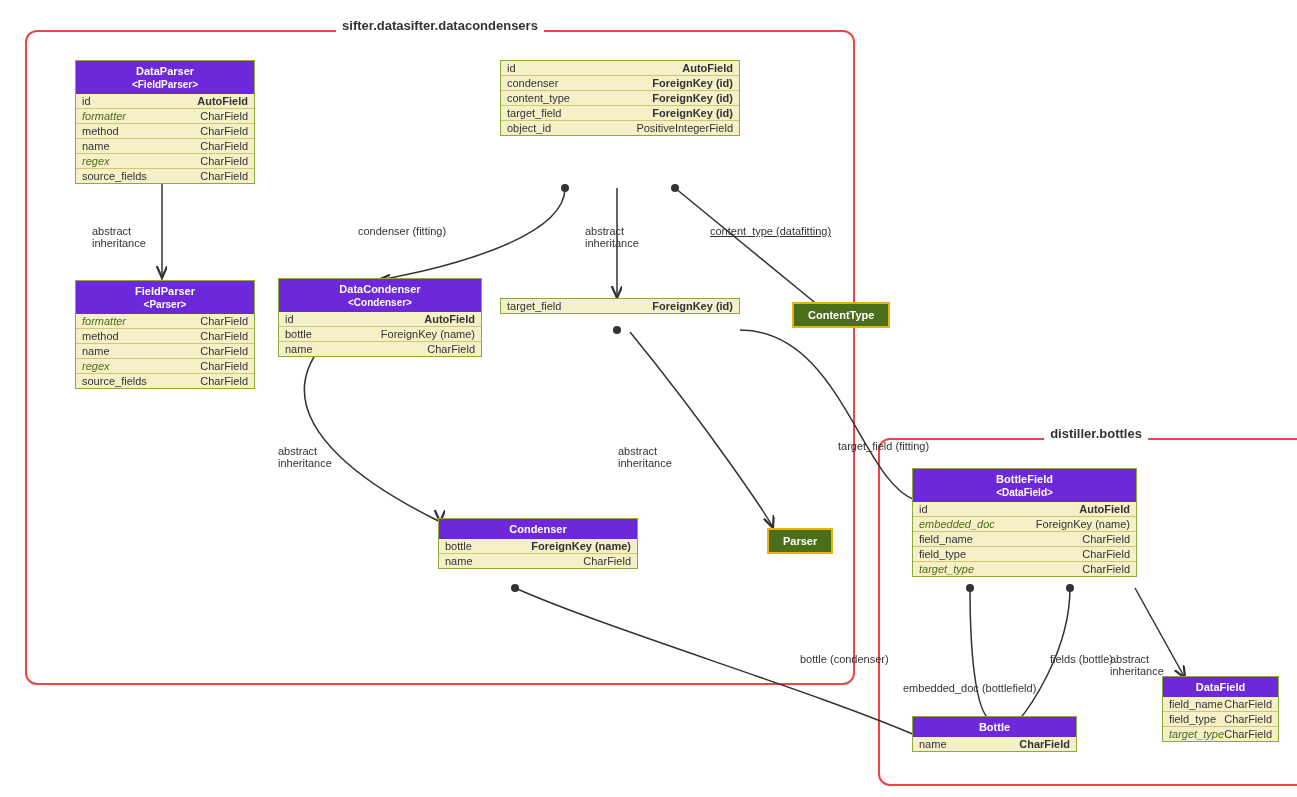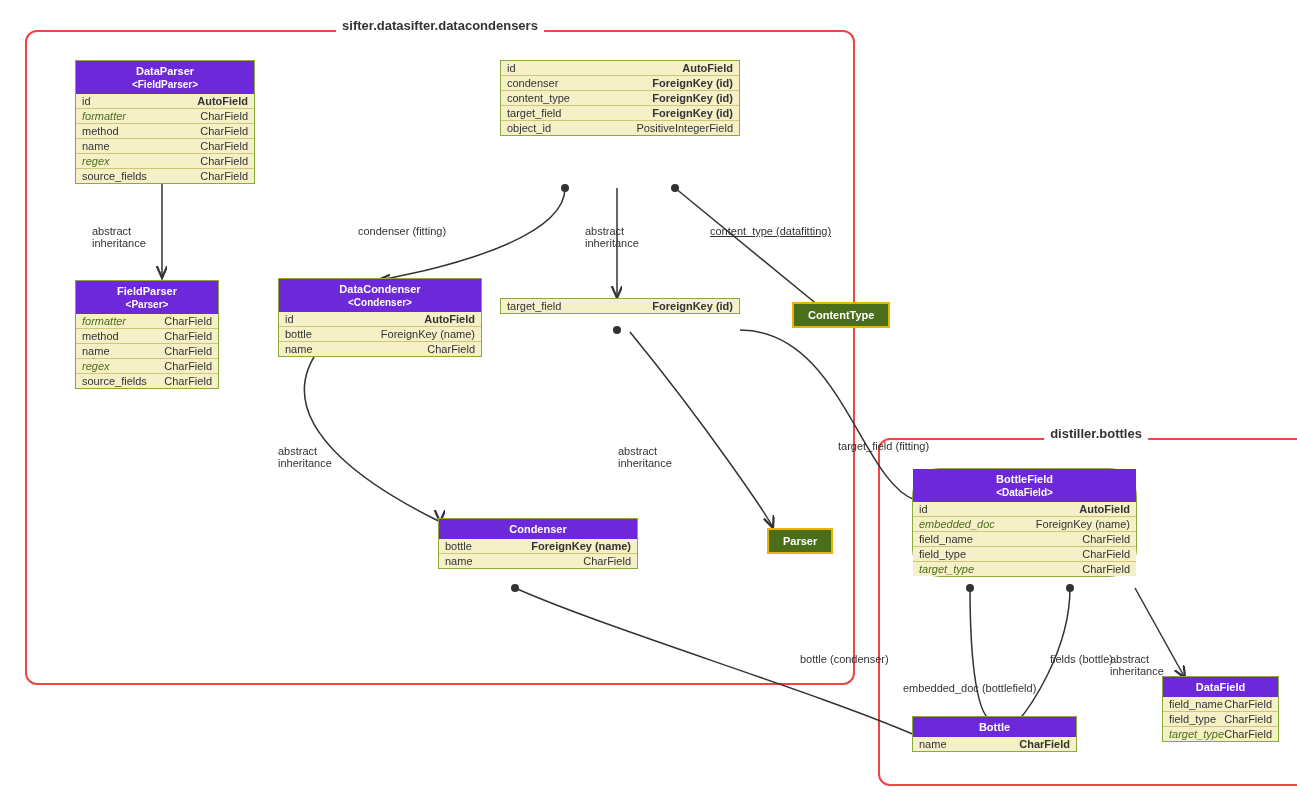--- a/index.html
+++ b/index.html
@@ -206,21 +206,21 @@
         <span class="field-name">regex</span>
         <span class="field-type">CharField</span>
       </div>
       <div class="model-row">
         <span class="field-name normal">source_fields</span>
         <span class="field-type">CharField</span>
       </div>
     </div>
   </div>
 
-  <div class="model-table" style="left:65px; top:270px; width:144px;">
+  <div class="model-table" style="left:65px; top:270px; width:180px;">
     <div class="model-header">
       <div>FieldParser</div>
       <div class="meta">&lt;Parser&gt;</div>
     </div>
     <div class="model-body">
       <div class="model-row">
         <span class="field-name">formatter</span>
         <span class="field-type">CharField</span>
       </div>
       <div class="model-row">
@@ -314,21 +314,21 @@
         <span class="field-name normal">name</span>
         <span class="field-type">CharField</span>
       </div>
     </div>
   </div>
 
   <div class="entity-box" style="left:757px; top:518px;">
     <span>Parser</span>
   </div>
 
-  <div class="model-table" style="left:902px; top:458px; width:225px;border-radius:28px;">
+  <div class="model-table" style="left:902px; top:458px; width:225px;">
     <div class="model-header">
       <div>BottleField</div>
       <div class="meta">&lt;DataField&gt;</div>
     </div>
     <div class="model-body">
       <div class="model-row">
         <span class="field-name normal">id</span>
         <span class="field-type bold">AutoField</span>
       </div>
       <div class="model-row">

